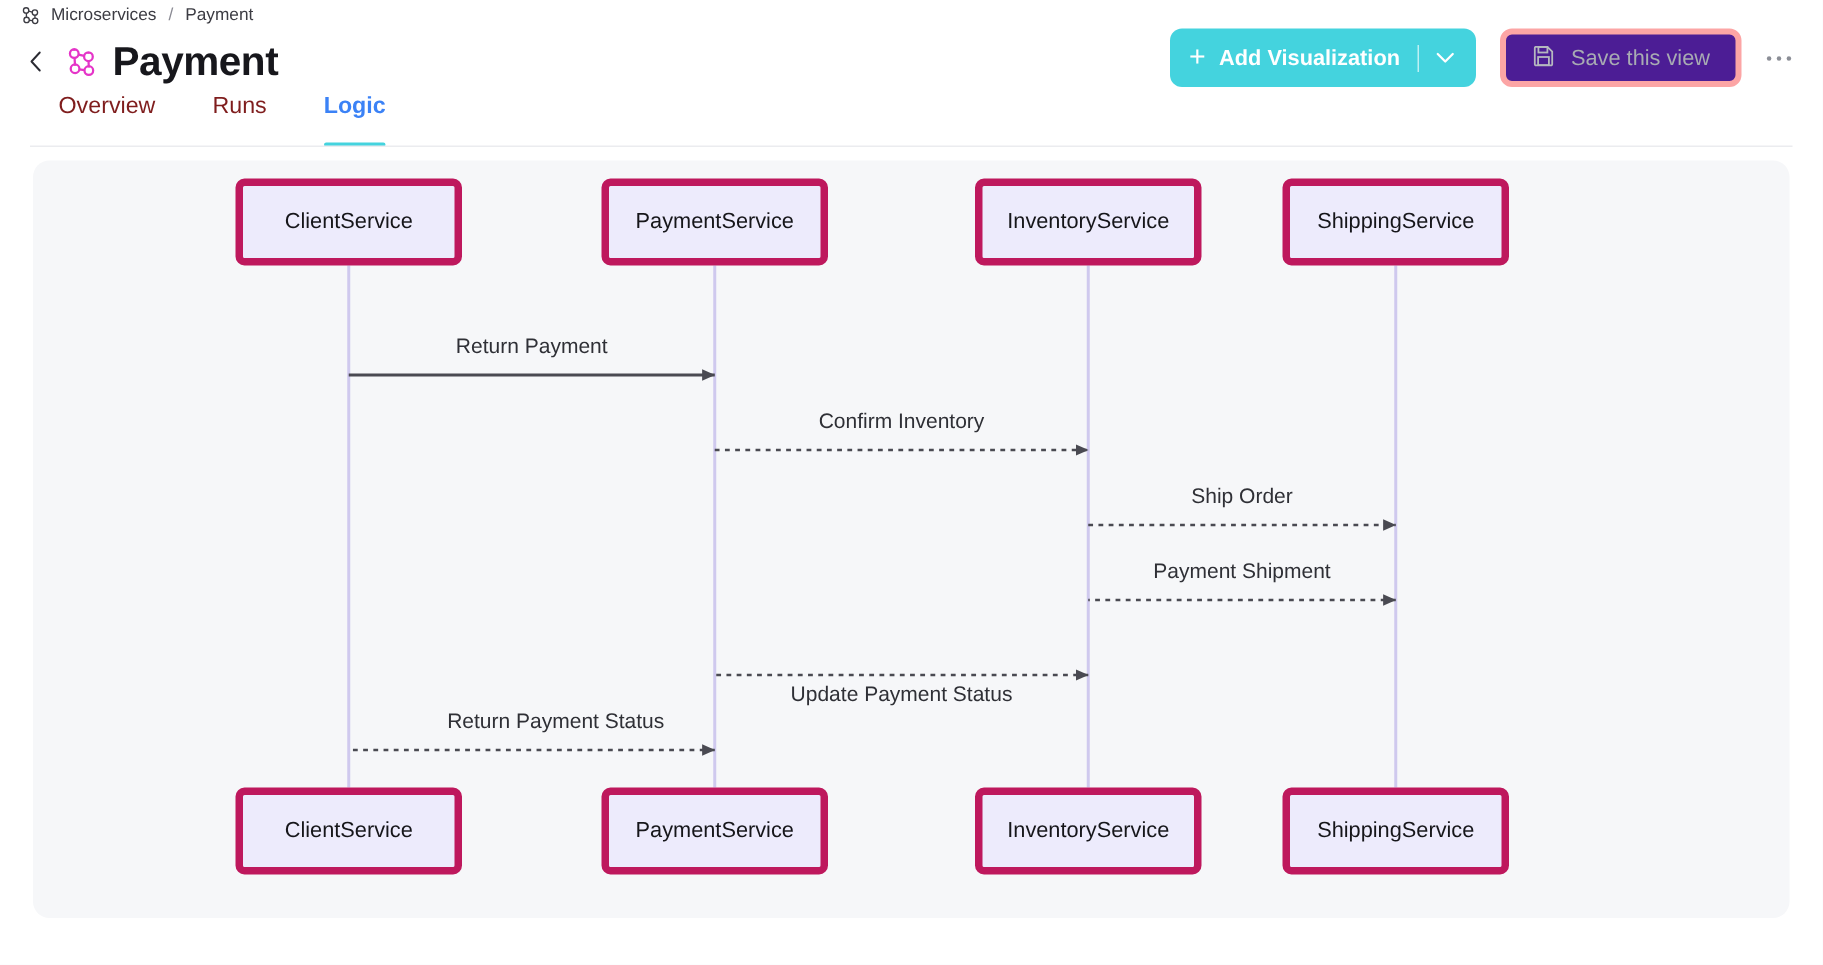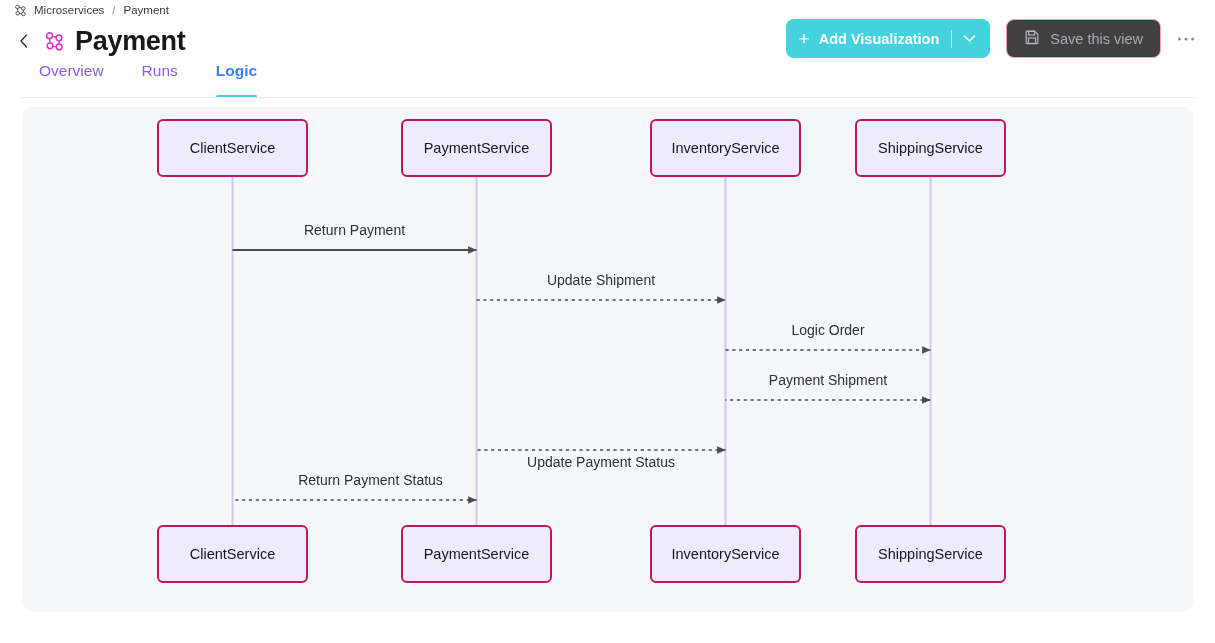--- a/index.html
+++ b/index.html
@@ -48,38 +48,38 @@
     display: flex; align-items: center; padding: 0 14px 0 13px;
     color: #ffffff; font-size: 14.5px; font-weight: 600; cursor: pointer;
     border: none; gap: 0;
   }
   .btn-primary .plus { font-size: 19px; font-weight: 400; margin-right: 9px; line-height: 1; }
   .btn-primary .divider-v {
     width: 1px; height: 18px; background: rgba(255,255,255,.65); margin: 0 11px 0 12px;
   }
   .btn-primary .caret { display: inline-flex; }
   .btn-secondary {
-    height: 39px; border-radius: 8px; background: #404040; border: 1px solid #fca5a5;
+    height: 39px; border-radius: 8px; background: #4c1d95; border: 4px solid #fca5a5;
     display: flex; align-items: center; gap: 10px; padding: 0 17px;
     color: #A8ABB3; font-size: 14.5px; cursor: pointer;
   }
   .kebab {
     width: 22px; height: 22px; display:flex; align-items:center; justify-content:center;
     color:#8b8e96; font-size: 17px; letter-spacing: 1.4px; cursor: pointer; margin-left:-2px;
   }
 
   
   .tabs {
     position: absolute; left: 20px; top: 60px; height: 38px;
     display: flex; align-items: flex-start; gap: 0;
   }
   .tab {
     position: relative; padding: 0 19px; height: 38px; display:flex; align-items:flex-start;
     padding-top: 2px;
-    font-size: 15.5px; color: #8b5cf6; cursor: pointer; white-space: nowrap;
+    font-size: 15.5px; color: #7f1d1d; cursor: pointer; white-space: nowrap;
   }
   .tab.active { color: #3b82f6; font-weight: 700; }
   .tab.active::after {
     content: ""; position: absolute; left: 19px; right: 19px; bottom: 0;
     height: 3px; background: #44D3DE; border-radius: 2px;
   }
   .header-rule {
     position: absolute; left: 20px; right: 20px; top: 97px; height: 1px; background: #EBECEF;
   }
 
@@ -87,21 +87,21 @@
   .canvas {
     position: absolute; left: 22px; top: 107px;
     width: 1171px; height: 505px;
     background: #F6F7F9; border-radius: 11px;
     overflow: hidden;
   }
   .diagram-svg { position:absolute; left:0; top:0; }
 
   .node-box {
     position: absolute;
-    background: #EDEBFC; border: 2px solid #be185d; border-radius: 6px;
+    background: #EDEBFC; border: 5px solid #be185d; border-radius: 6px;
     display: flex; align-items: center; justify-content: center;
     color: #16161a; font-size: 14.5px;
   }
 
   .msg-label {
     position: absolute; font-size: 14px; color: #2f3036;
     white-space: nowrap; transform: translateX(-50%);
   }
 </style>
 </head>
@@ -242,21 +242,21 @@
         </div>
         <div class="node-box" style="left: 833px; top: 12px; width: 151px; height: 58px;">
           <span>ShippingService</span>
         </div>
         <div class="node-box" style="left: 833px; top: 418px; width: 151px; height: 58px;">
           <span>ShippingService</span>
         </div>
       </div>
     <div id="labels-layer">
         <div class="msg-label" style="left: 332.5px; top: 115px;">Return Payment</div>
-        <div class="msg-label" style="left: 579px; top: 165px;">Update Shipment</div>
-        <div class="msg-label" style="left: 806px; top: 215px;">Logic Order</div>
+        <div class="msg-label" style="left: 579px; top: 165px;">Confirm Inventory</div>
+        <div class="msg-label" style="left: 806px; top: 215px;">Ship Order</div>
         <div class="msg-label" style="left: 806px; top: 265px;">Payment Shipment</div>
         <div class="msg-label" style="left: 579px; top: 315px; margin-top: 32px;">Update Payment Status</div>
         <div class="msg-label" style="left: 332.5px; top: 365px; margin-left: 16px;">Return Payment Status</div>
       </div>
   </div>
 
 </div>
 
 </body></html>

